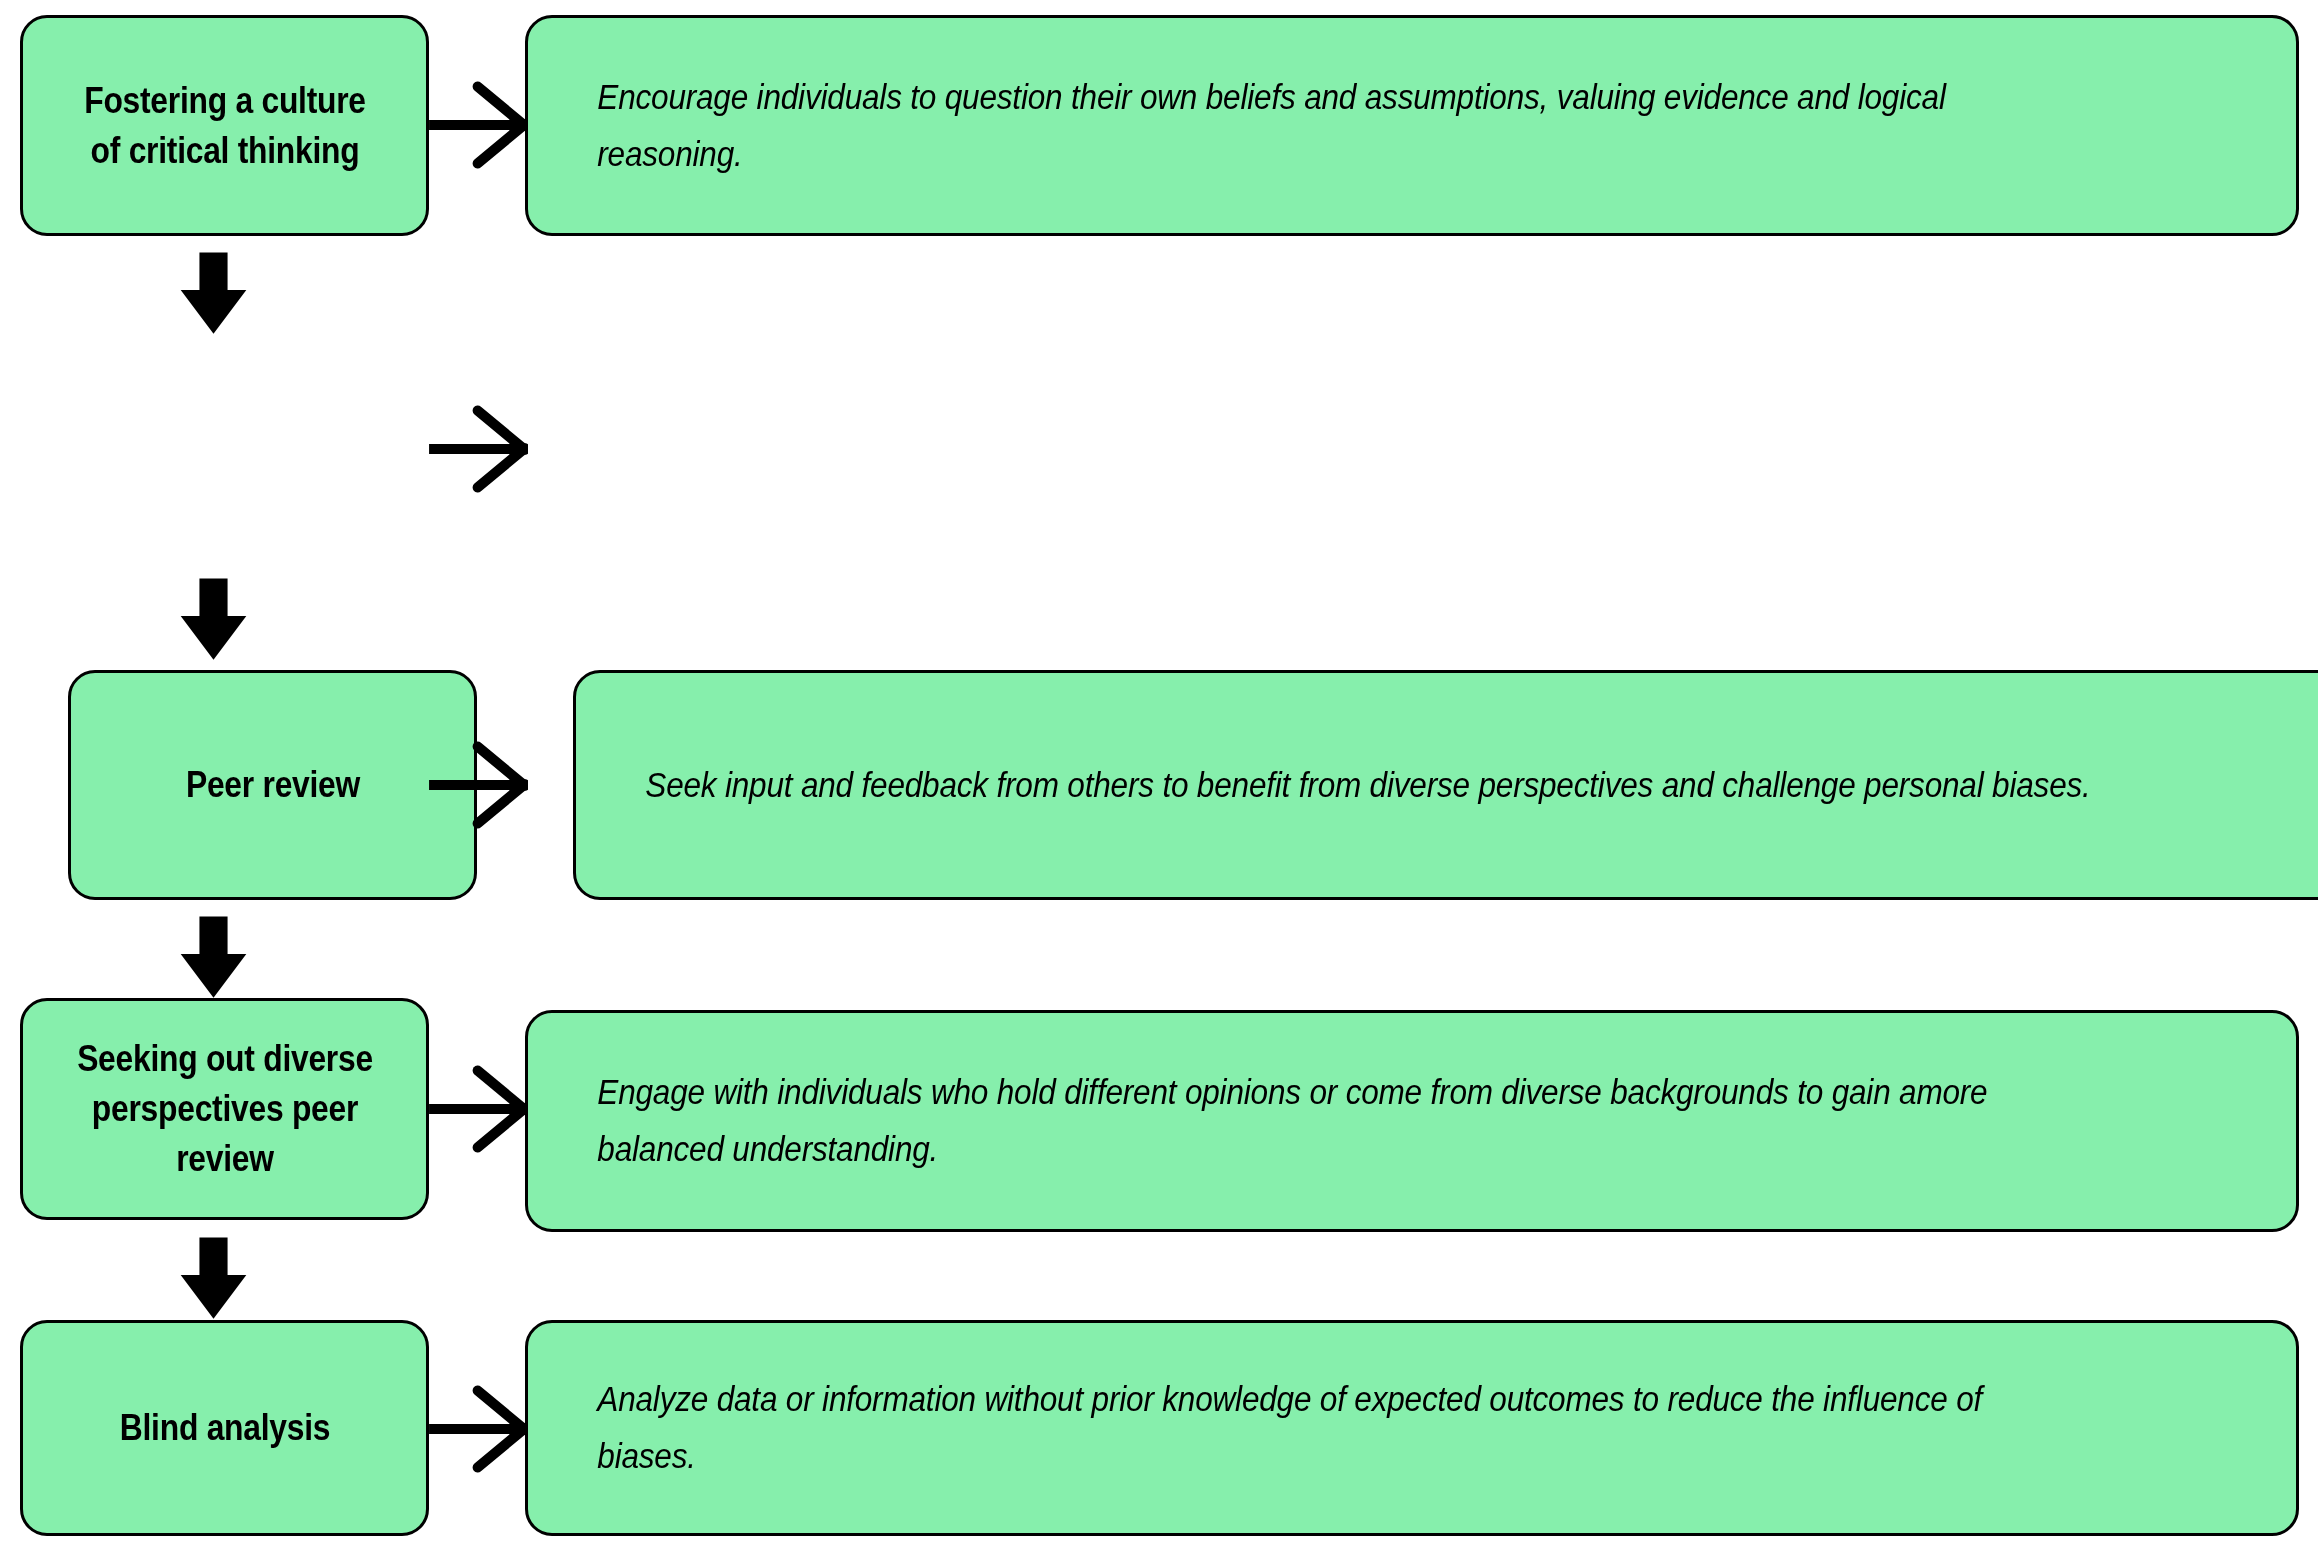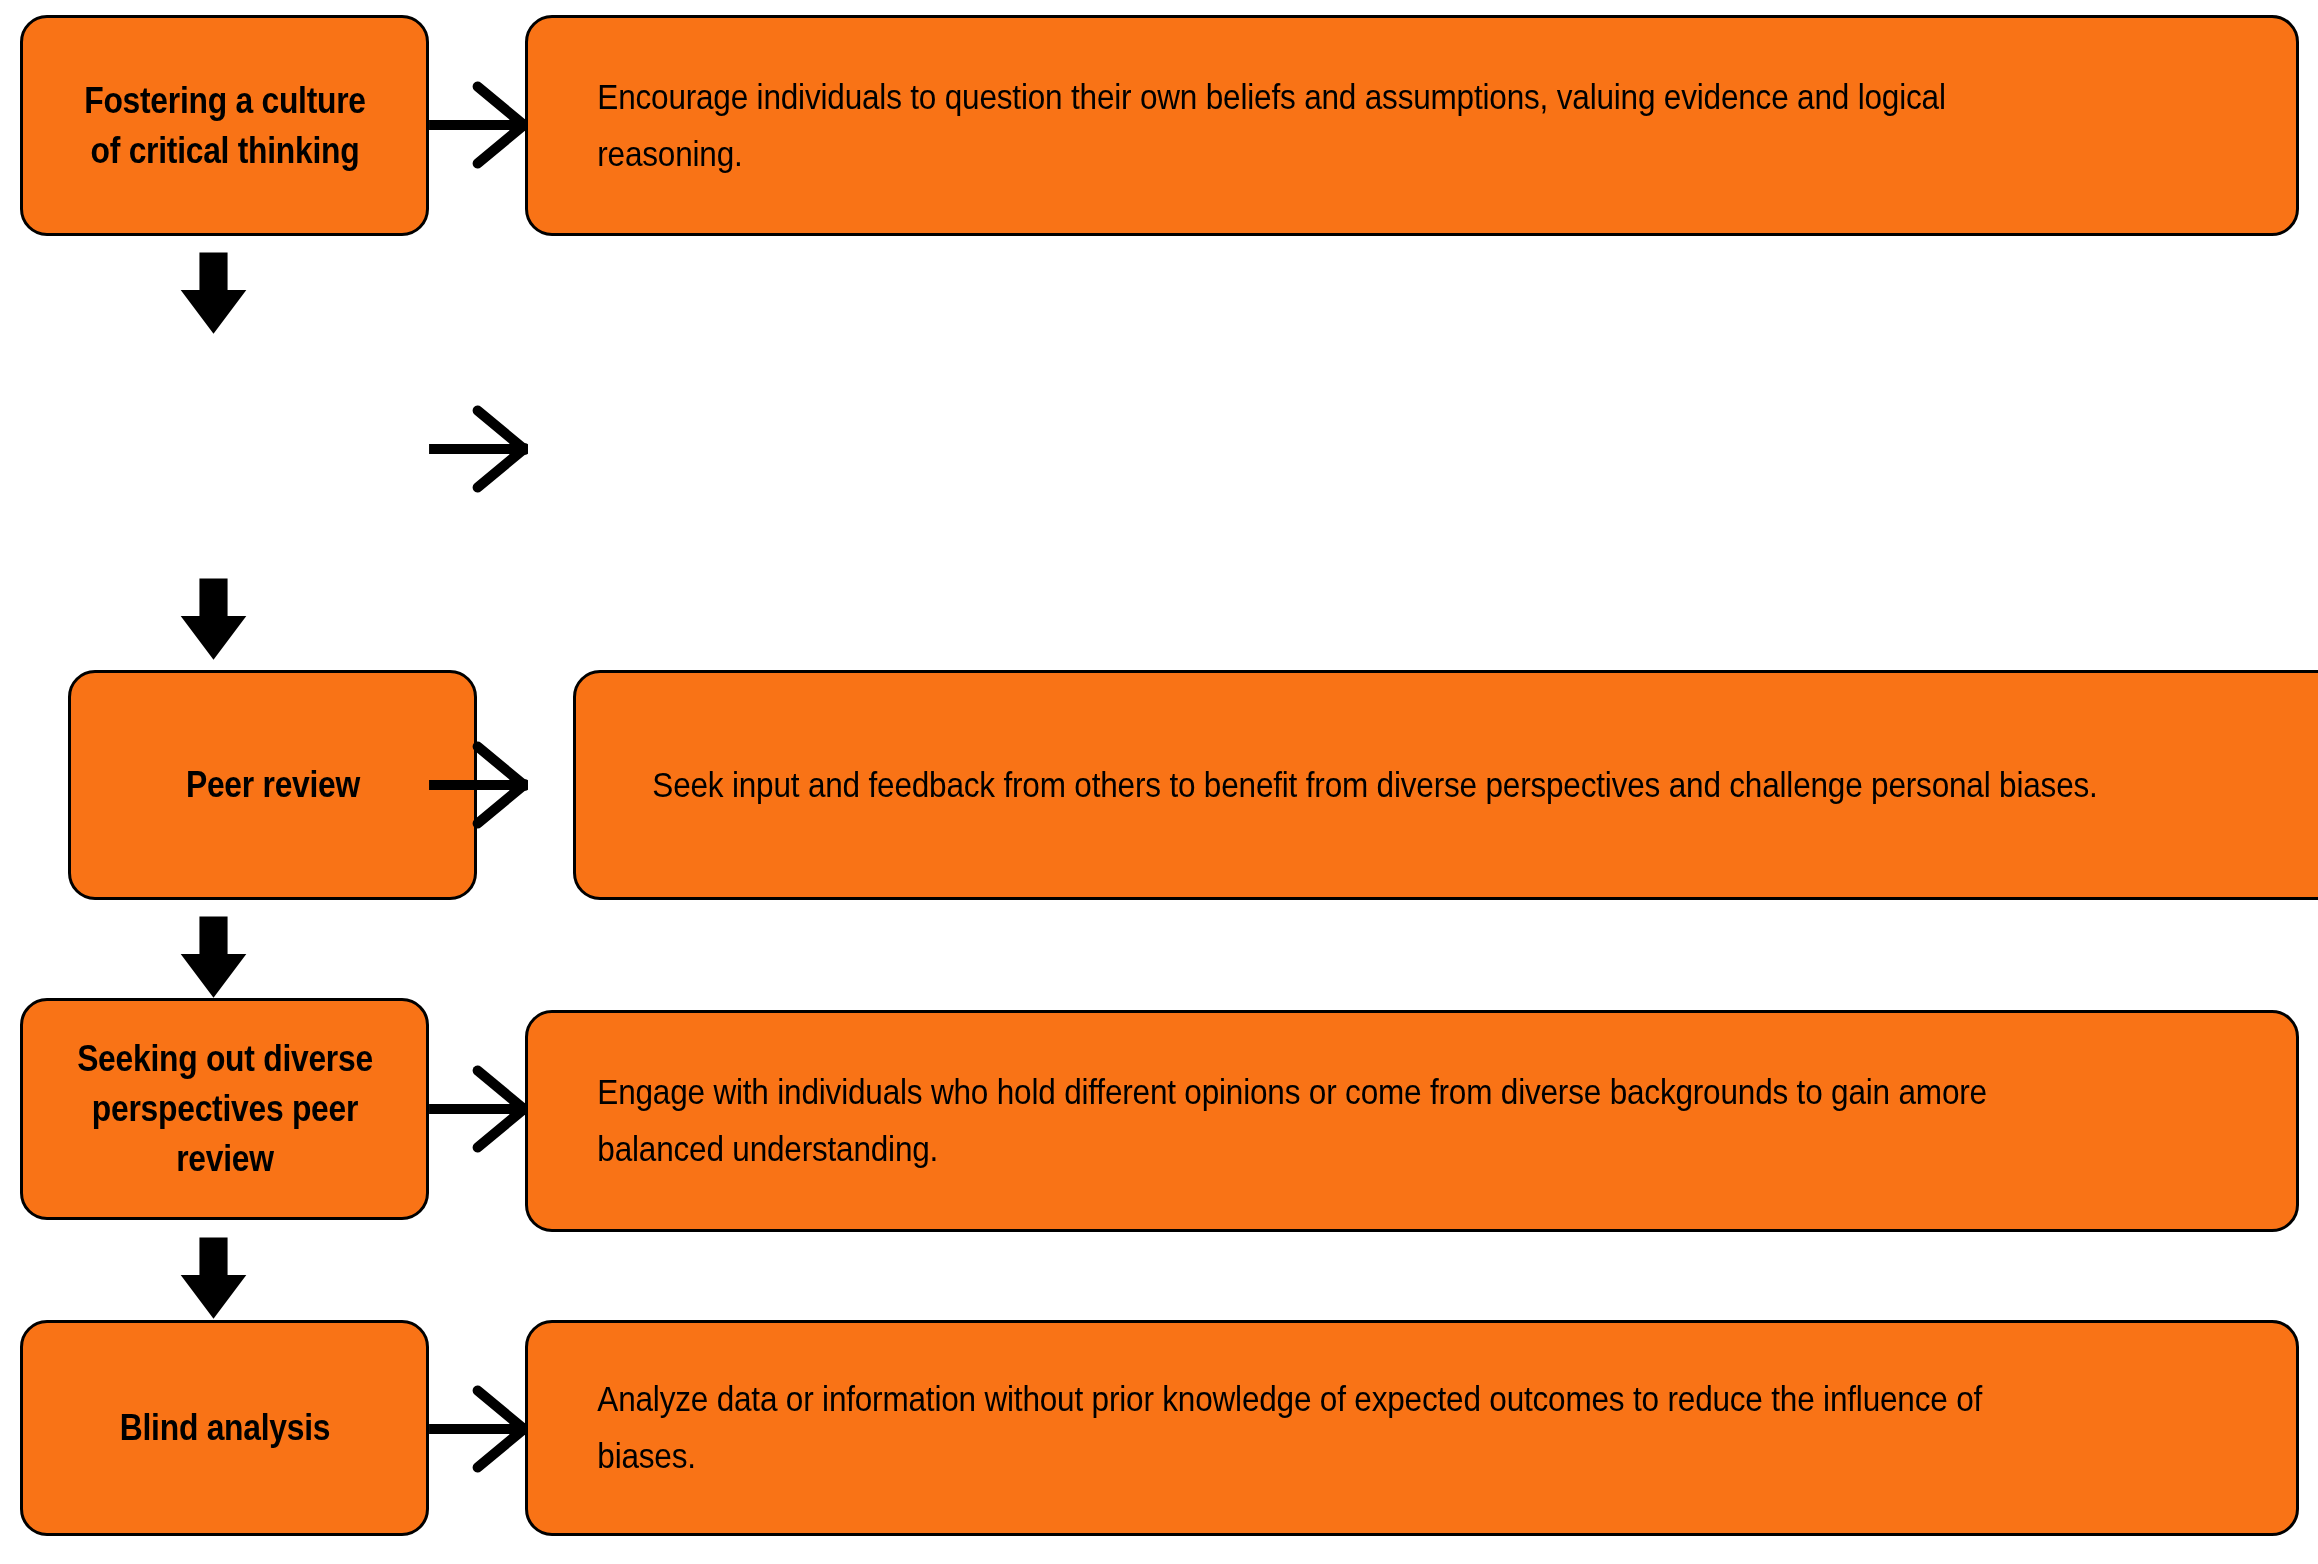--- a/index.html
+++ b/index.html
@@ -25,37 +25,38 @@
   .row {
     position: absolute;
     left: 0;
     width: 2319px;
   }
 
   
   .box {
     position: absolute;
     box-sizing: border-box;
-    background: #f97316;
+    background: #86efac;
     border: 3.9px solid #000000;
     border-radius: 27px;
     display: flex;
     align-items: center;
   }
 
   .step-box {
     left: 20.4px;
     width: 409px;
     justify-content: center;
   }
 
   .desc-box {
     left: 525px;
     width: 1774px;
-    justify-content: center;
+    justify-content: flex-start;
+    font-style: italic;
   }
 
   .step-title {
     display: block;
     width: 346px;
     text-align: center;
     font-weight: bold;
     font-size: 37px;
     line-height: 1.35;
     letter-spacing: -0.3px;

